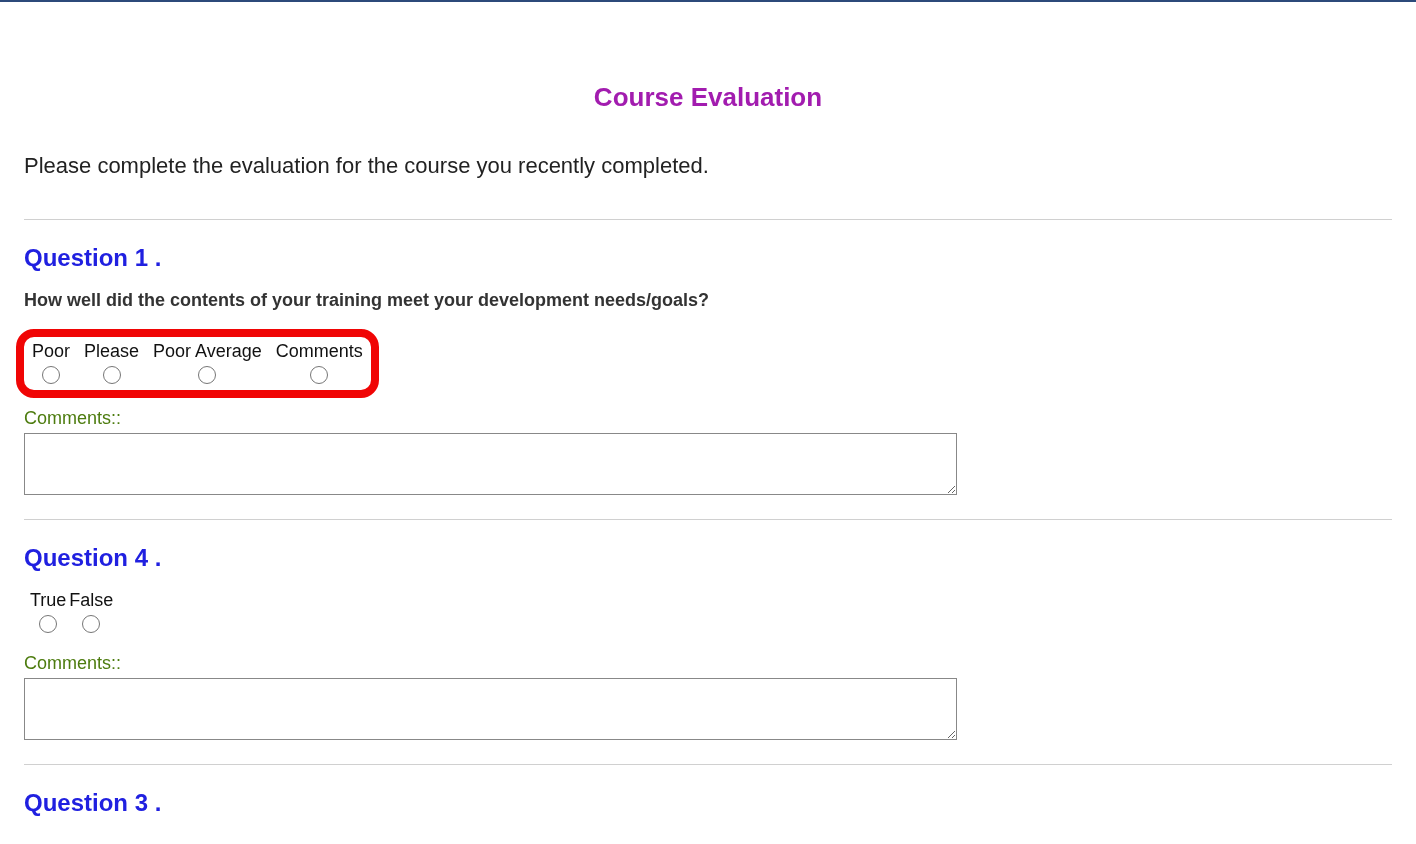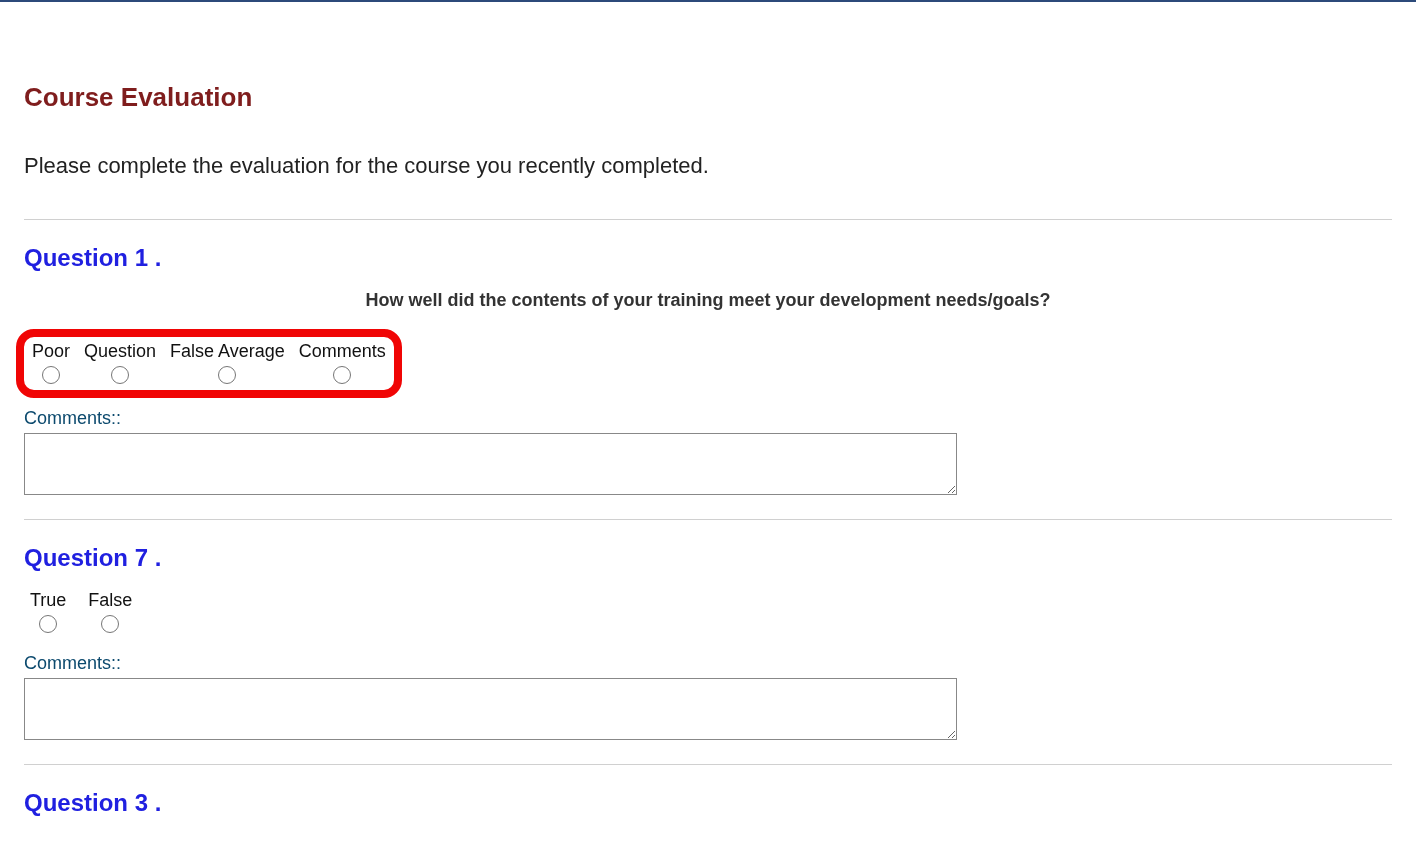--- a/index.html
+++ b/index.html
@@ -13,21 +13,22 @@
       border-top: 2px solid #2c4a7a;
     }
     .container {
       padding: 30px 24px 0 24px;
       max-width: 1416px;
     }
     h1.page-title {
       font-size: 26px;
       font-weight: bold;
       margin: 50px 0 40px 0;
-      color: #7f1d1d;
+      color: #a21caf;
+      text-align: center;
     }
     .intro {
       font-size: 22px;
       color: #222;
       margin-bottom: 40px;
     }
     hr.divider {
       border: none;
       border-top: 1px solid #d0d0d0;
       margin: 0;
@@ -40,21 +41,20 @@
       color: #2020e0;
       font-size: 24px;
       font-weight: bold;
       margin-bottom: 18px;
     }
     .question-text {
       color: #333;
       font-size: 18px;
       font-weight: bold;
       margin-bottom: 18px;
-      text-align: center;
     }
     .options-row {
       display: inline-flex;
       gap: 14px;
       padding: 4px 8px;
     }
     .options-row.highlighted {
       border: 8px solid #f00505;
       border-radius: 18px;
       padding: 4px 8px 6px 8px;
@@ -71,37 +71,37 @@
       margin-bottom: 4px;
       white-space: nowrap;
     }
     input[type="radio"] {
       width: 18px;
       height: 18px;
       margin: 0;
     }
     .comments-label {
       font-size: 18px;
-      color: #0c4a6e;
+      color: #4d7c0f;
       margin-top: 10px;
       margin-bottom: 4px;
     }
     textarea.comments-box {
       width: 933px;
       height: 62px;
       max-width: 100%;
       font-family: Arial, Helvetica, sans-serif;
       font-size: 16px;
       padding: 4px;
       border: 1px solid #888;
       resize: both;
     }
     .q2-options {
       display: inline-flex;
-      gap: 22px;
+      gap: 3px;
       padding-left: 6px;
       margin-bottom: 10px;
     }
   </style>
 </head>
 <body>
 
 <div class="container">
 
   <h1 class="page-title">Course Evaluation</h1>
@@ -113,41 +113,41 @@
   <div class="question-block">
     <div class="question-number">Question 1 .</div>
     <div class="question-text">How well did the contents of your training meet your development needs/goals?</div>
 
     <div class="options-row highlighted">
       <div class="option-col">
         <span class="option-label">Poor</span>
         <input type="radio" name="q1" style="">
       </div>
       <div class="option-col">
-        <span class="option-label">Question</span>
+        <span class="option-label">Please</span>
         <input type="radio" name="q1" style="">
       </div>
       <div class="option-col">
-        <span class="option-label">False Average</span>
+        <span class="option-label">Poor Average</span>
         <input type="radio" name="q1" style="">
       </div>
       <div class="option-col">
         <span class="option-label">Comments</span>
         <input type="radio" name="q1" style="">
       </div>
     </div>
 
     <div class="comments-label">Comments::</div>
     <textarea class="comments-box" style=""></textarea>
   </div>
 
   <hr class="divider">
 
   <div class="question-block">
-    <div class="question-number">Question 7 .</div>
+    <div class="question-number">Question 4 .</div>
 
     <div class="q2-options">
       <div class="option-col">
         <span class="option-label">True</span>
         <input type="radio" name="q2" style="">
       </div>
       <div class="option-col">
         <span class="option-label">False</span>
         <input type="radio" name="q2" style="">
       </div>

